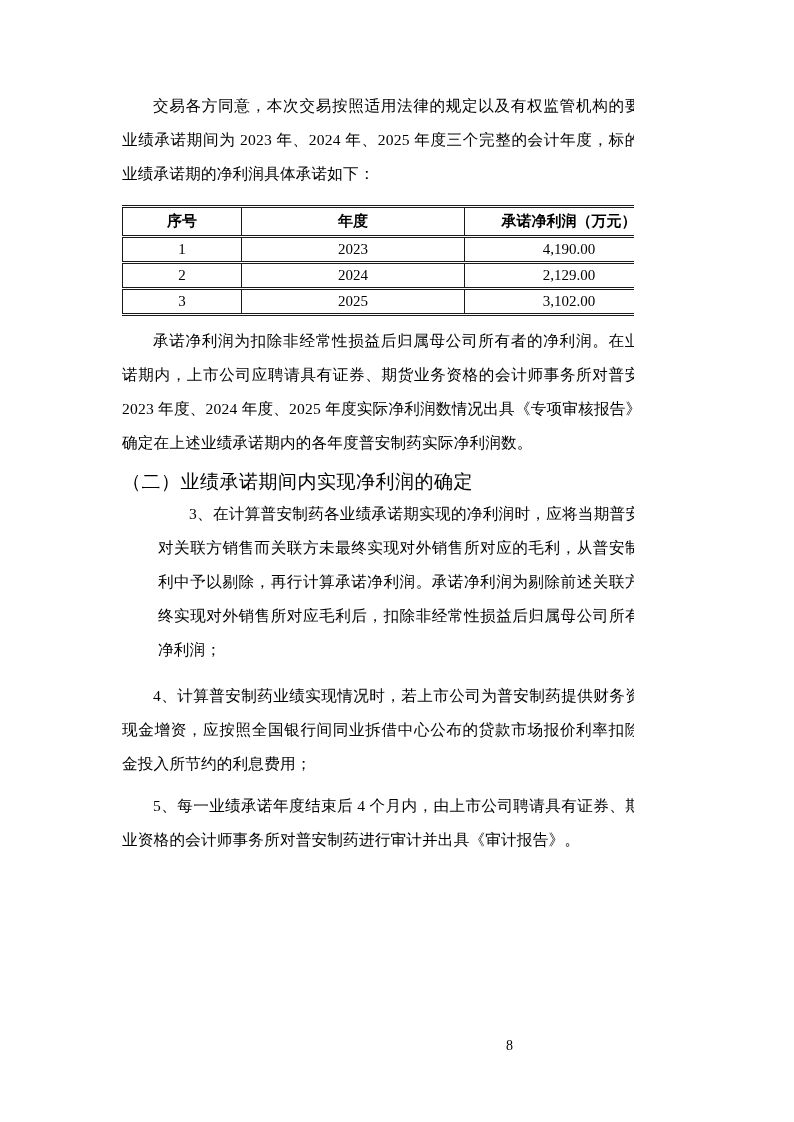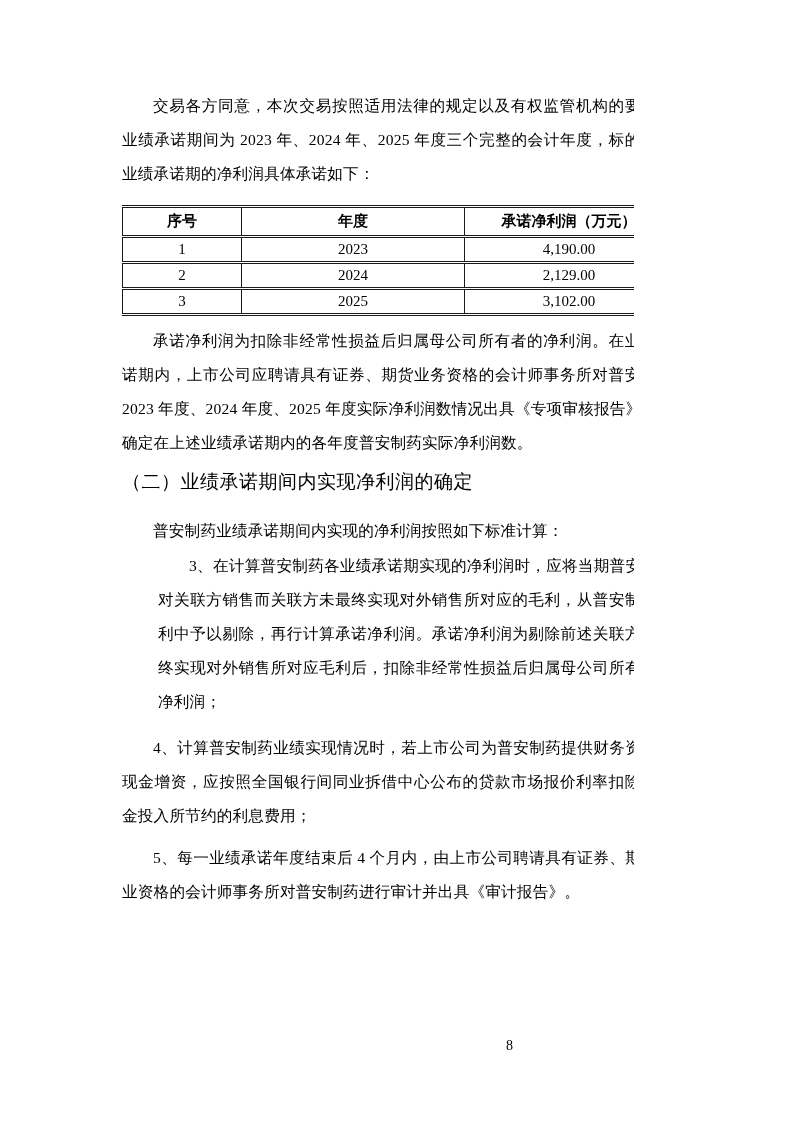--- a/index.html
+++ b/index.html
@@ -121,21 +121,20 @@
           <td>2025</td>
           <td>3,102.00</td>
         </tr>
       </tbody>
     </table>
 
     <p class="para para-after-table">承诺净利润为扣除非经常性损益后归属母公司所有者的净利润。在业绩承诺期内，上市公司应聘请具有证券、期货业务资格的会计师事务所对普安制药 2023 年度、2024 年度、2025 年度实际净利润数情况出具《专项审核报告》，以确定在上述业绩承诺期内的各年度普安制药实际净利润数。</p>
 
     <h2 class="section-heading">（二）业绩承诺期间内实现净利润的确定</h2>
 
-    <p class="para section-intro">普安制药业绩承诺期间内实现的净利润按照如下标准计算：</p>
 
 
 
     <p class="para list-item-3">3、在计算普安制药各业绩承诺期实现的净利润时，应将当期普安制药对关联方销售而关联方未最终实现对外销售所对应的毛利，从普安制药毛利中予以剔除，再行计算承诺净利润。承诺净利润为剔除前述关联方未最终实现对外销售所对应毛利后，扣除非经常性损益后归属母公司所有者的净利润；</p>
 
     <p class="para list-item-4">4、计算普安制药业绩实现情况时，若上市公司为普安制药提供财务资助或现金增资，应按照全国银行间同业拆借中心公布的贷款市场报价利率扣除因现金投入所节约的利息费用；</p>
 
     <p class="para list-item-5">5、每一业绩承诺年度结束后 4 个月内，由上市公司聘请具有证券、期货从业资格的会计师事务所对普安制药进行审计并出具《审计报告》。</p>
 
   </div>

